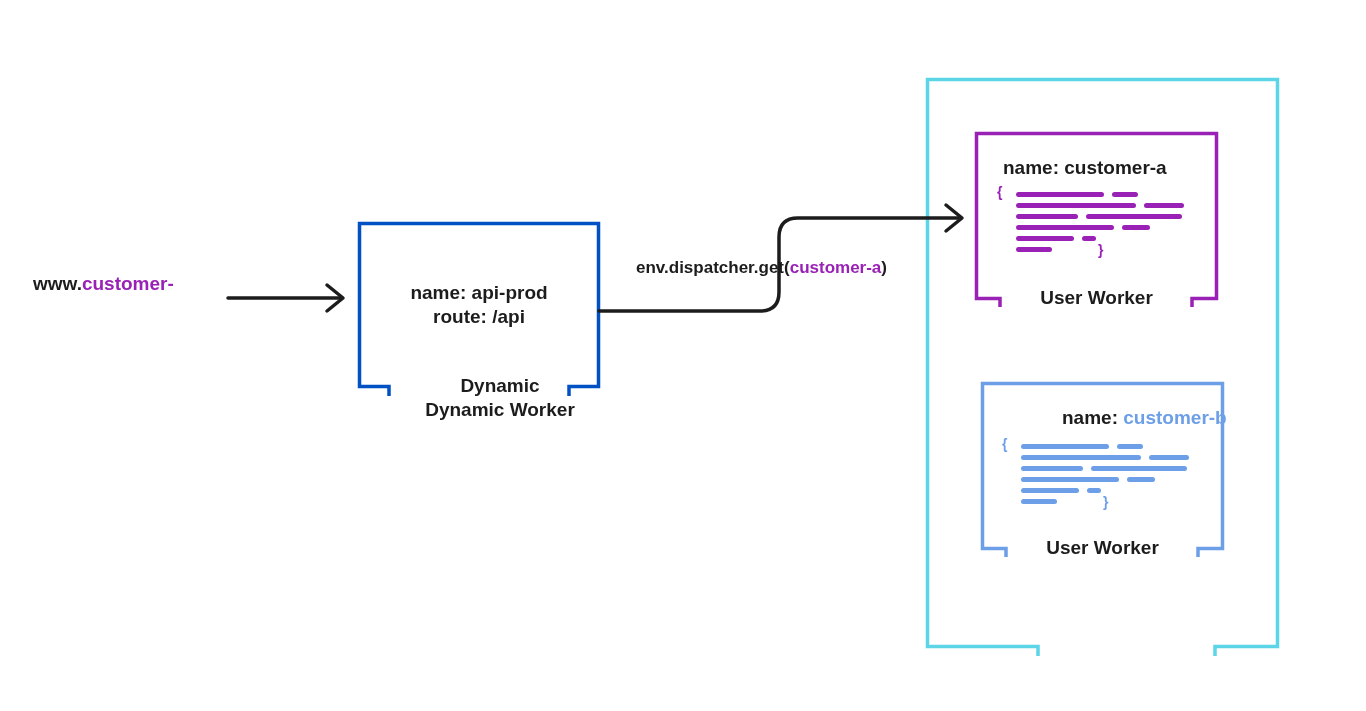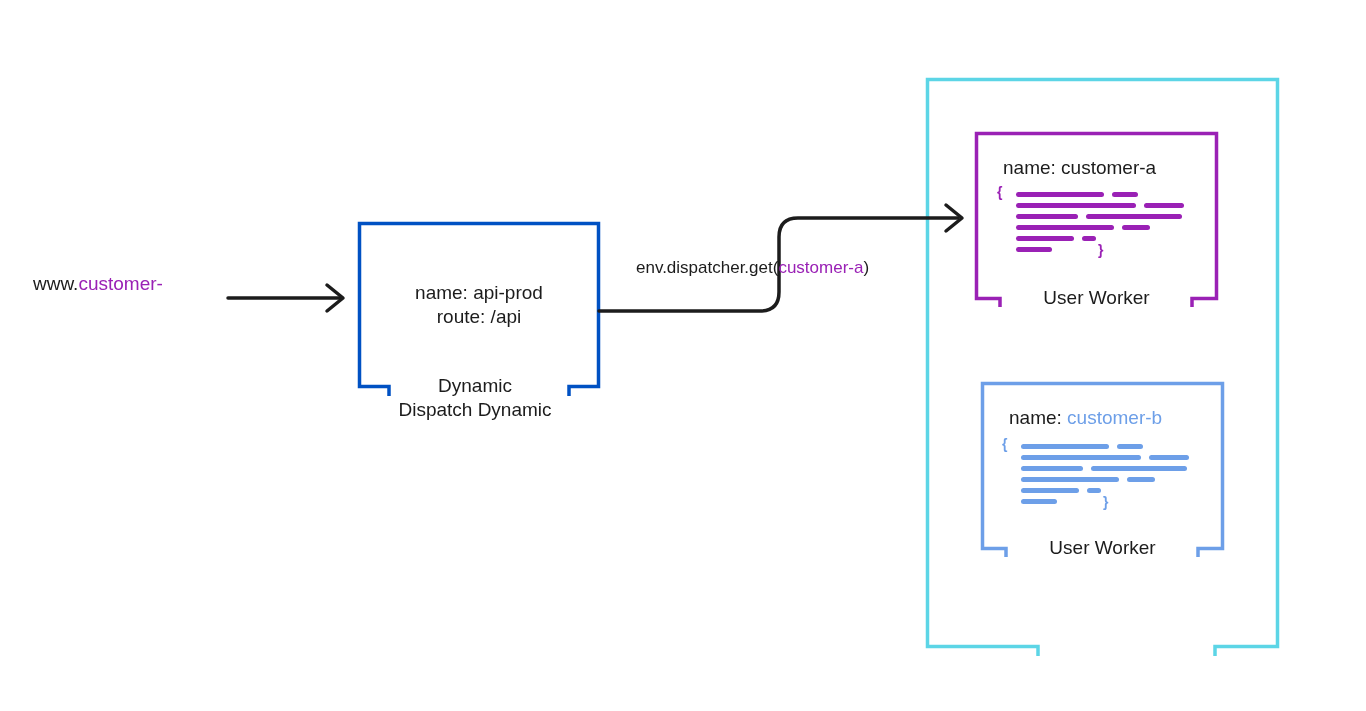--- a/index.html
+++ b/index.html
@@ -6,35 +6,35 @@
     --ink:#1c1c1c; --purple:#9a21b5; --blue:#0051c3;
     --cyan:#5cd5e6; --lightblue:#6d9fe8; --background:#ffffff;
   }
   html,body{margin:0;padding:0}
   .stage{
     position:relative;width:1366px;height:711px;overflow:hidden;
     background:var(--background);
     font-family:"Liberation Sans",sans-serif;
   }
   .layer{position:absolute;left:0;top:0}
-  .txt{position:absolute;font-weight:400;color:var(--ink);white-space:nowrap}
+  .txt{position:absolute;font-weight:700;color:var(--ink);white-space:nowrap}
   .lbl{font-size:19px;line-height:24px}
   .center{text-align:center}
   .t-purple{color:var(--purple)}
   .t-lblue{color:var(--lightblue)}
   .brace{position:absolute;font-weight:700;font-size:14px;line-height:16px}
 
   
   #url-label{left:33px;top:272px}
   #ddw-text{left:359px;top:281px;width:240px}
-  #ddw-label{left:355px;top:374px;width:240px}
+  #ddw-label{left:380px;top:374px;width:240px}
   #call-label{left:636px;top:257px;font-size:17px;line-height:22px}
   #worker-a-name{left:1003px;top:156px}
   #worker-a-label{left:976px;top:286px;width:241px}
-  #worker-b-name{left:1009px;top:406px}
+  #worker-b-name{left:1062px;top:406px}
   #worker-b-label{left:982px;top:536px;width:241px}
   #ns-label{left:1008px;top:626px;width:200px}
   #brace-a-open{left:997px;top:184px;color:var(--purple)}
   #brace-a-close{left:1098px;top:242px;color:var(--purple)}
   #brace-b-open{left:1002px;top:436px;color:var(--lightblue)}
   #brace-b-close{left:1103px;top:494px;color:var(--lightblue)}
 
   
   .stroke{fill:none;stroke-width:3.5px}
   .b-blue{stroke:var(--blue)}
@@ -98,21 +98,21 @@
   <div class="txt lbl" id="url-label">
     <div><span>www.</span><span class="t-purple">customer-</span></div>
   </div>
 
   <div class="txt lbl center" id="ddw-text">
     <div>name: api-prod</div>
     <div>route: /api</div>
   </div>
   <div class="txt lbl center" id="ddw-label">
     <div>Dynamic</div>
-    <div>Dispatch Dynamic</div>
+    <div>Dynamic Worker</div>
   </div>
 
   <div class="txt" id="call-label"><span>env.dispatcher.get(</span><span class="t-purple">customer-a</span><span>)</span></div>
 
   <div class="txt lbl" id="worker-a-name"><span>name: </span><span>customer-a</span></div>
   <span class="brace" id="brace-a-open">{</span>
   <span class="brace" id="brace-a-close">}</span>
   <div class="txt lbl center" id="worker-a-label">User Worker</div>
 
   <div class="txt lbl" id="worker-b-name"><span>name: </span><span class="t-lblue">customer-b</span></div>

